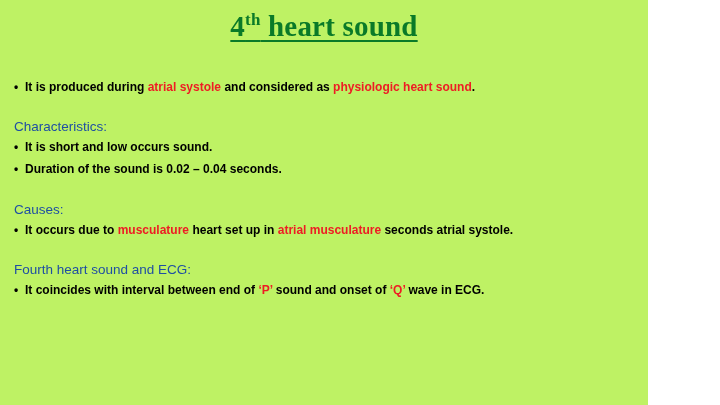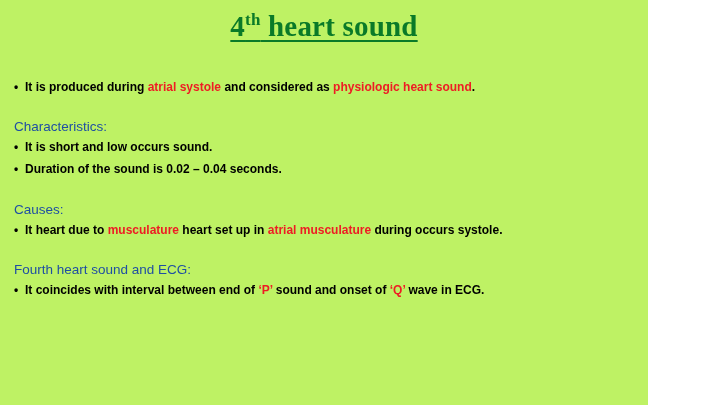--- a/index.html
+++ b/index.html
@@ -88,21 +88,21 @@
       <span class="dot">•</span><span>It is short and low occurs sound.</span><span class="red"></span><span></span><span class="red"></span><span></span>
     </p>
     <p class="bullet">
       <span class="dot">•</span><span>Duration of the sound is 0.02 – 0.04 seconds.</span><span class="red"></span><span></span><span class="red"></span><span></span>
     </p>
 
     <div class="gap-lg"></div>
 
     <p class="heading">Causes:</p>
     <p class="bullet">
-      <span class="dot">•</span><span>It heart due to </span><span class="red">musculature</span><span> heart set up in </span><span class="red">atrial musculature</span><span> during occurs systole.</span>
+      <span class="dot">•</span><span>It occurs due to </span><span class="red">musculature</span><span> heart set up in </span><span class="red">atrial musculature</span><span> seconds atrial systole.</span>
     </p>
 
     <div class="gap-lg"></div>
 
     <p class="heading">Fourth heart sound and ECG:</p>
     <p class="bullet">
       <span class="dot">•</span><span>It coincides with interval between end of </span><span class="red">‘P’</span><span> sound and onset of </span><span class="red">‘Q’</span><span> wave in ECG.</span>
     </p>
 
   </div>

